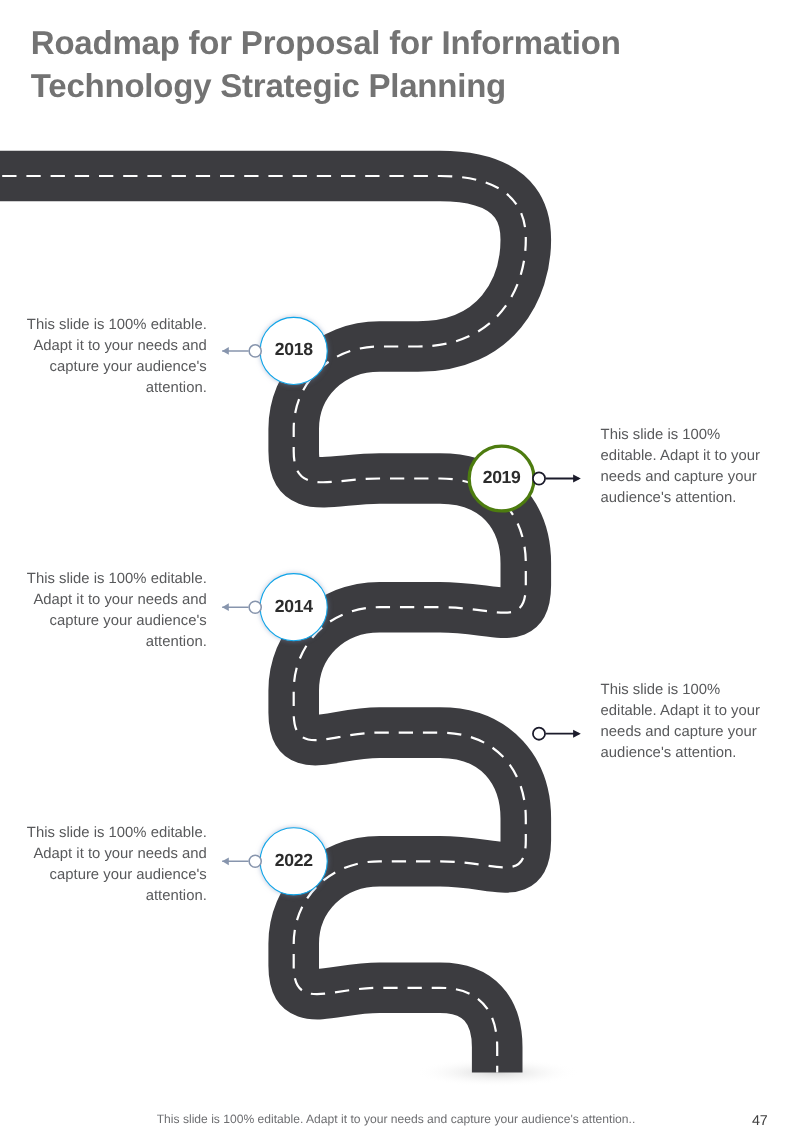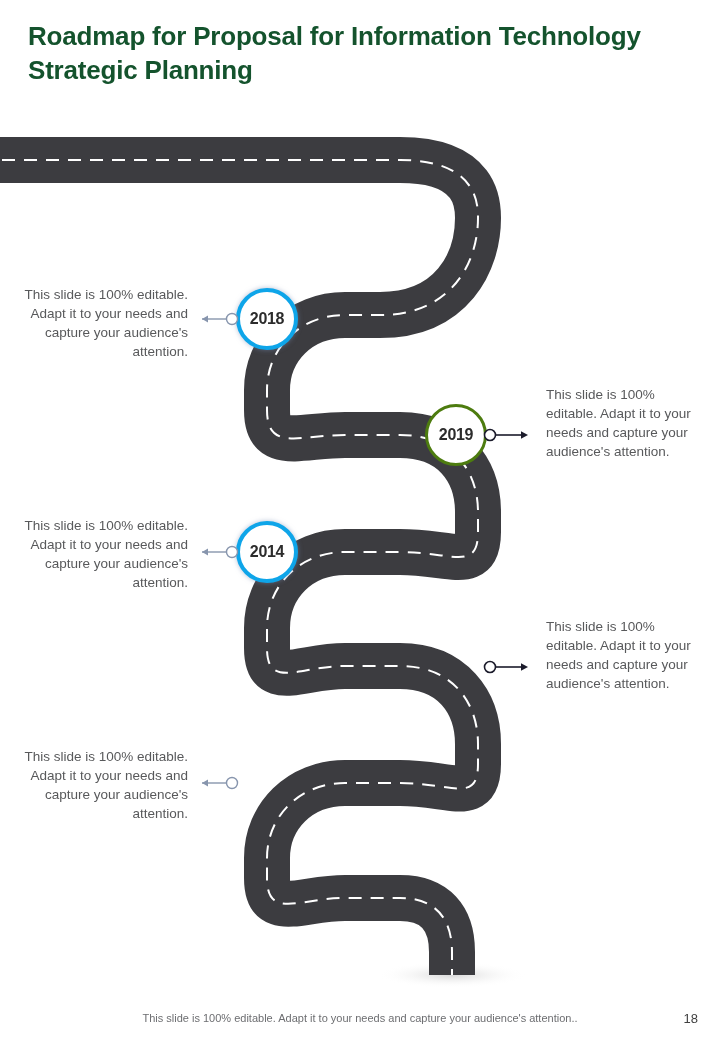--- a/index.html
+++ b/index.html
@@ -19,24 +19,24 @@
     inset: 0;
     background: #ffffff;
   }
 
   
   .title {
     position: absolute;
     left: 28px;
     top: 20px;
     width: 640px;
-    font-size: 26px;
+    font-size: 30px;
     font-weight: bold;
     line-height: 1.30;
-    color: #14532d;
+    color: #737373;
     letter-spacing: -0.2px;
   }
 
   
   .road-canvas {
     position: absolute;
     left: 0;
     top: 0;
     width: 720px;
     height: 1000px;
@@ -49,21 +49,21 @@
     height: 62px;
     border-radius: 50%;
     background: #ffffff;
     display: flex;
     align-items: center;
     justify-content: center;
     box-sizing: border-box;
     z-index: 5;
   }
   .milestone.light {
-    border: 4px solid #0ea5e9;
+    border: 1px solid #0ea5e9;
     box-shadow: 0 0 5px rgba(120,140,180,0.55);
   }
   .milestone.dark {
     border: 3px solid #4d7c0f;
   }
   .milestone-label {
     font-size: 16px;
     font-weight: bold;
     color: #2c2c2c;
     letter-spacing: -0.3px;
@@ -217,24 +217,27 @@
   </svg>
   <div class="desc left" style="left:20px; top:516px;">This slide is 100% editable. Adapt it to your needs and capture your audience's attention.</div>
 
   <svg class="connector" style="left:482px; top:656px; width:52px;" viewBox="0 0 52 22">
     <circle cx="8" cy="11" r="5.5" fill="#ffffff" stroke="#1b1b2b" stroke-width="1.6"></circle>
     <line x1="14" y1="11" x2="44" y2="11" stroke="#1b1b2b" stroke-width="1.6"></line>
     <path d="M 46,11 L 39,7.3 L 39,14.7 Z" fill="#1b1b2b"></path>
   </svg>
   <div class="desc right" style="left:546px; top:617px;">This slide is 100% editable. Adapt it to your needs and capture your audience's attention.</div>
 
+  <div class="milestone light" style="left:236px; top:752px;">
+    <span class="milestone-label">2022</span>
+  </div>
   <svg class="connector" style="left:196px; top:772px; width:44px;" viewBox="0 0 44 22">
     <circle cx="36" cy="11" r="5.5" fill="#ffffff" stroke="#8795ad" stroke-width="1.4"></circle>
     <line x1="30" y1="11" x2="6" y2="11" stroke="#8795ad" stroke-width="1.4"></line>
     <path d="M 6,11 L 12,7.5 L 12,14.5 Z" fill="#8795ad"></path>
   </svg>
   <div class="desc left" style="left:20px; top:747px;">This slide is 100% editable. Adapt it to your needs and capture your audience's attention.</div>
 
   <div class="footer-divider"></div>
   <div class="footer-text">This slide is 100% editable. Adapt it to your needs and capture your audience's attention..</div>
-  <div class="page-number">18</div>
+  <div class="page-number">47</div>
 
 </div>
 
 </body></html>

